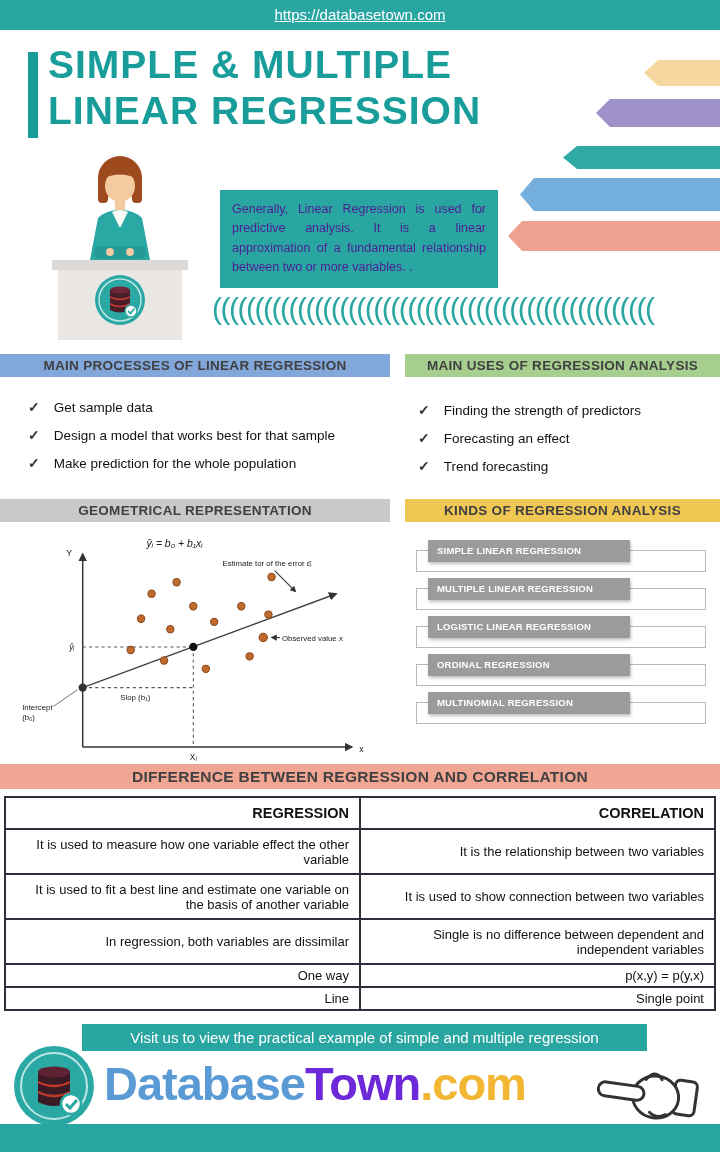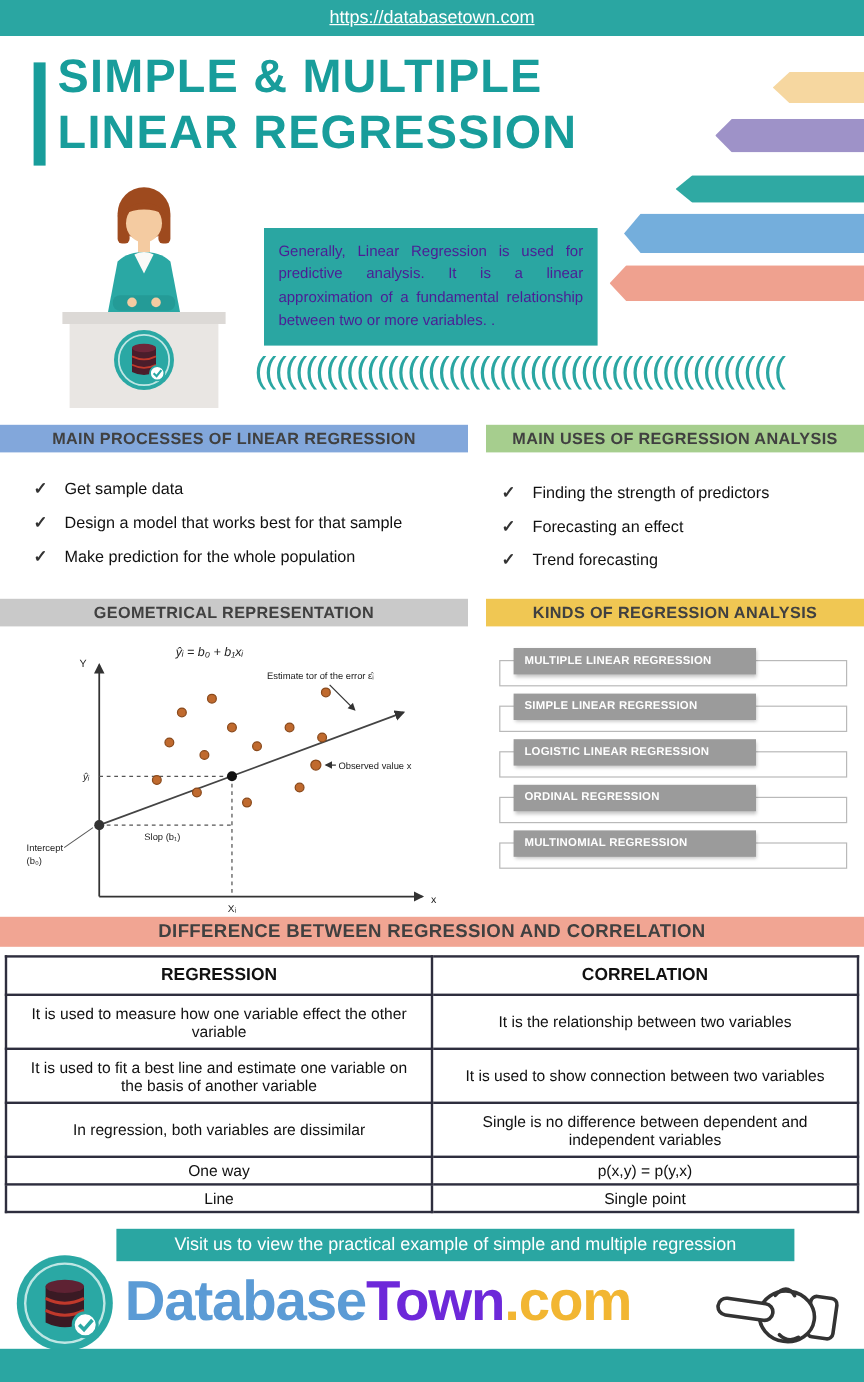--- a/index.html
+++ b/index.html
@@ -60,28 +60,28 @@
   .kinds{position:absolute;left:408px;top:540px;width:310px;}
   .kind-item{position:relative;height:38px;}
   .kind-box{position:absolute;left:8px;top:10px;width:290px;height:22px;background:#fff;
             border:1px solid #b9b9b9;box-sizing:border-box;}
   .kind-btn{position:absolute;left:20px;top:0;width:202px;height:22px;background:#9B9B9B;
             color:#fff;font-size:9.5px;font-weight:bold;line-height:22px;padding-left:9px;
             box-sizing:border-box;letter-spacing:.2px;box-shadow:1px 2px 3px rgba(0,0,0,.25);}
 
   
   .cmp-table{position:absolute;left:4px;top:796px;width:712px;border-collapse:collapse;}
-  .cmp-table th,.cmp-table td{border:2px solid #2E2E3E;text-align:center;vertical-align:middle;
+  .cmp-table th,.cmp-table td{border:2px solid #2E2E3E;text-align:right;vertical-align:middle;
             padding:3px 10px;font-size:13px;color:#111;width:50%;}
   .cmp-table th{font-size:14.5px;height:24px;}
   .row-tall{height:45px;border-radius:15px;}
   .row-short{height:22px;}
 
   
-  .visit-bar{position:absolute;left:97px;top:1024px;width:565px;height:27px;background:#2AA6A2;
+  .visit-bar{position:absolute;left:82px;top:1024px;width:565px;height:27px;background:#2AA6A2;
              color:#fff;font-size:15px;text-align:center;line-height:27px;}
 
   
   .logo{position:absolute;left:12px;top:1044px;}
   .brand{position:absolute;left:104px;top:1056px;font-size:47px;font-weight:bold;letter-spacing:-1px;}
   .brand .b1{color:#5B9BD5;}
   .brand .b2{color:#6d28d9;}
   .brand .b3{color:#F2B632;}
   .hand{position:absolute;left:594px;top:1054px;transform:rotate(8deg);}
 </style>
@@ -232,25 +232,25 @@
       <text x="52" y="22" font-size="8.5" fill="#222" text-anchor="end">Y</text>
       <text x="327" y="210" font-size="8.5" fill="#222">x</text>
       <text x="168" y="217" font-size="8" fill="#222" text-anchor="middle">Xᵢ</text>
       <text x="54" y="112" font-size="8" font-style="italic" fill="#222" text-anchor="end">ŷᵢ</text>
     </svg>
   </div>
 
   <div class="kinds">
     <div class="kind-item">
       <div class="kind-box"></div>
+      <div class="kind-btn">SIMPLE LINEAR REGRESSION</div>
+    </div>
+    <div class="kind-item">
+      <div class="kind-box"></div>
       <div class="kind-btn">MULTIPLE LINEAR REGRESSION</div>
-    </div>
-    <div class="kind-item">
-      <div class="kind-box"></div>
-      <div class="kind-btn">SIMPLE LINEAR REGRESSION</div>
     </div>
     <div class="kind-item">
       <div class="kind-box"></div>
       <div class="kind-btn">LOGISTIC LINEAR REGRESSION</div>
     </div>
     <div class="kind-item">
       <div class="kind-box"></div>
       <div class="kind-btn">ORDINAL REGRESSION</div>
     </div>
     <div class="kind-item">

